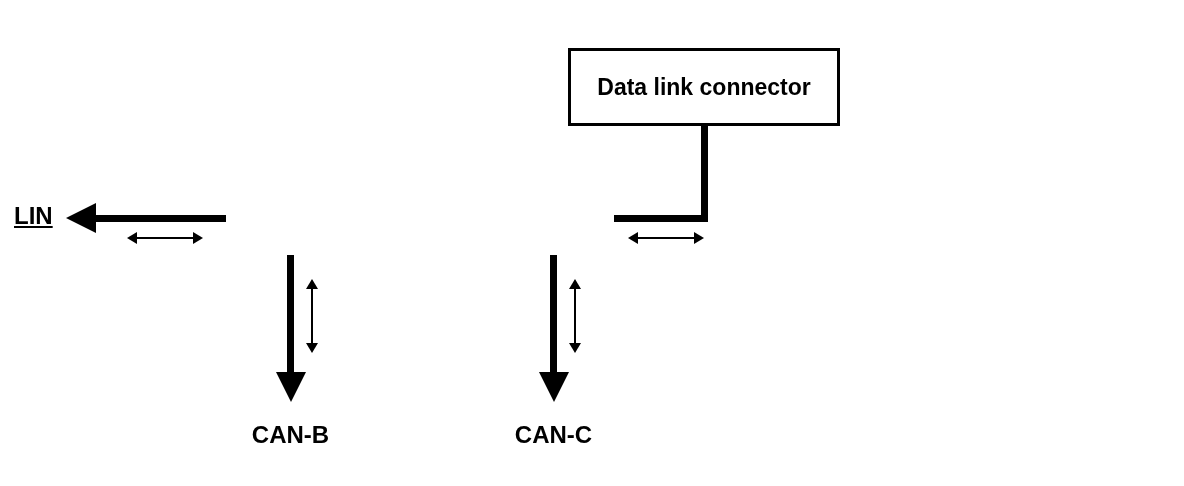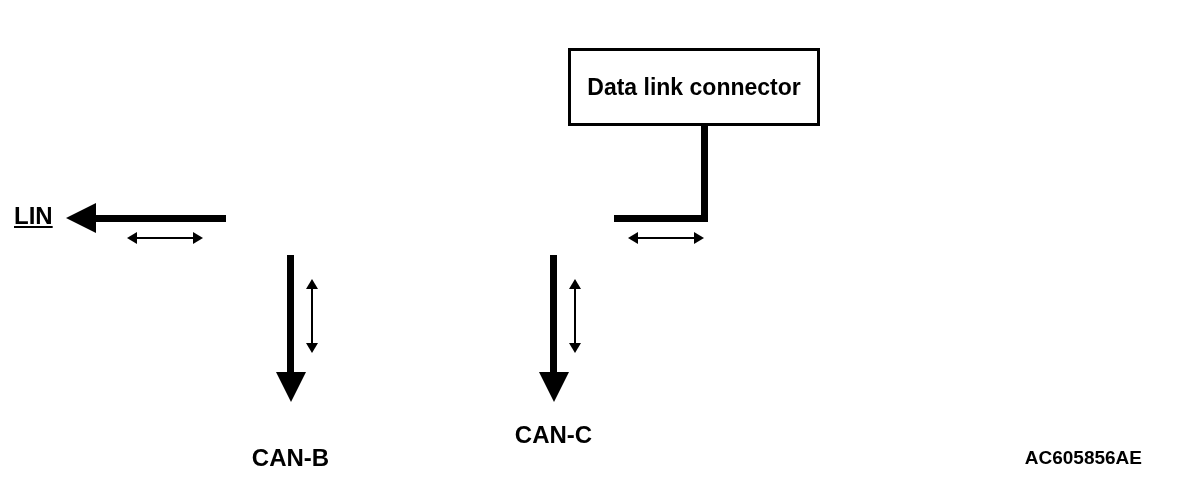--- a/index.html
+++ b/index.html
@@ -121,21 +121,21 @@
   <div class="line" style="left:94px; top:215px; width:132px; height:7px;"></div>
   <div class="bighead left" style="left:66px; top:203px;"></div>
   <div class="label" style="left:14px; top:202px;text-decoration:underline;">LIN</div>
 
   <div class="line" style="left:287px; top:255px; width:7px; height:118px;"></div>
   <div class="bighead down" style="left:276px; top:372px;"></div>
 
   <div class="line" style="left:550px; top:255px; width:7px; height:118px;"></div>
   <div class="bighead down" style="left:539px; top:372px;"></div>
 
-  <div class="box" style="left:568px; top:48px; width:252px; height:78px;">
+  <div class="box" style="left:568px; top:48px; width:272px; height:78px;">
     <span>Data link connector</span>
   </div>
 
 
   <div class="darrow-h" style="left:127px; top:231px; width:76px; height:13px;">
     <span class="tri-left"></span>
       <span class="bar"></span>
       <span class="tri-right"></span>
   </div>
 
@@ -151,19 +151,18 @@
       <span class="tri-down"></span>
   </div>
 
   <div class="darrow-v" style="left:568px; top:279px; width:13px; height:74px;">
     <span class="tri-up"></span>
       <span class="bar"></span>
       <span class="tri-down"></span>
   </div>
 
 
-  <div class="label center" style="left:240px; top:421px; width:101px;margin-top:23px;">CAN-B</div>
+  <div class="label center" style="left:240px; top:421px; width:101px;">CAN-B</div>
 
   <div class="label center" style="left:503px; top:421px; width:101px;">CAN-C</div>
 
-  <div class="figcode" style="right:42px; top:447px;">AC605856AE</div>
 
 </div>
 
 </body></html>

